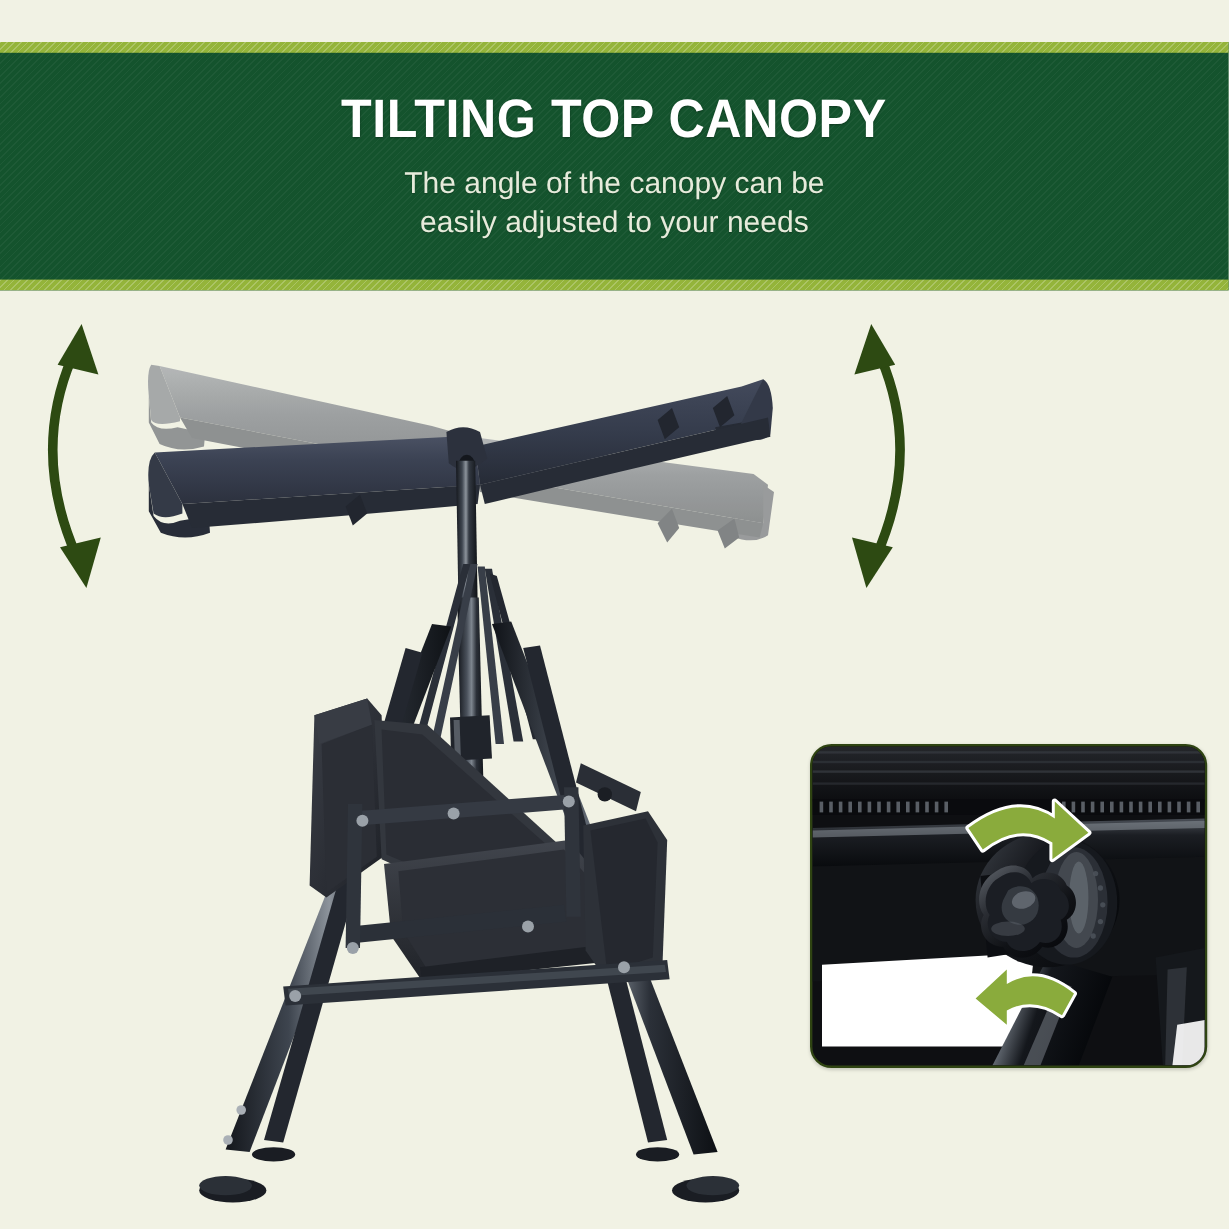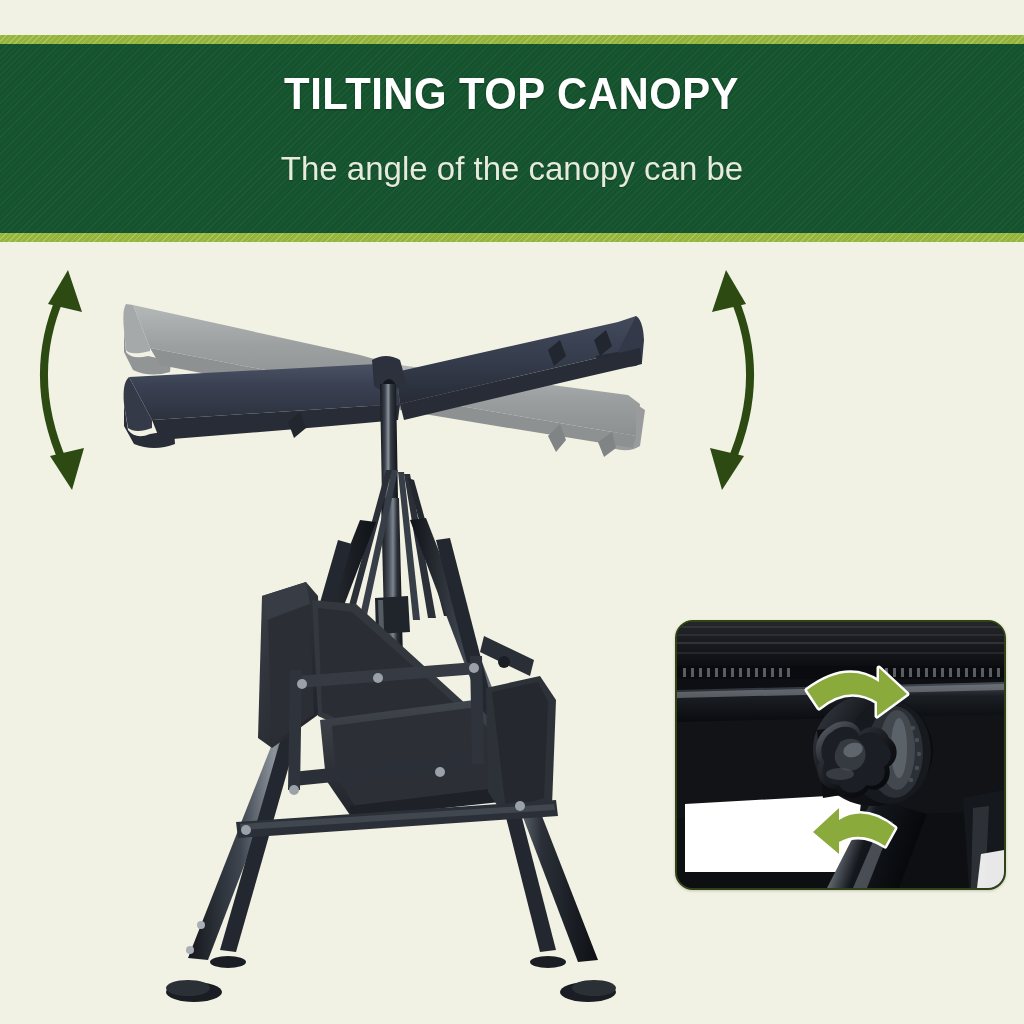--- a/index.html
+++ b/index.html
@@ -48,24 +48,24 @@
     font-size:45px;
     font-weight:bold;
     letter-spacing:0.5px;
     line-height:1;
     margin:0 0 16px 0;
     transform:scaleX(0.93);
     text-shadow:0 1px 2px rgba(0,0,0,0.35);
   }
   .subtitle{
     color:#e6ebdb;
-    font-size:33px;
+    font-size:25px;
     font-weight:400;
     line-height:1.28;
-    margin:16px;
+    margin:0;
     max-width:620px;
     text-shadow:0 1px 1px rgba(0,0,0,0.25);
   }
 
   
   .photo{position:absolute;left:0;top:242px;width:1024px;height:782px;}
   .arrow-left{position:absolute;left:24px;top:258px;width:120px;height:240px;}
   .arrow-right{position:absolute;left:650px;top:258px;width:120px;height:240px;}
   .swing{position:absolute;left:0;top:0;width:1024px;height:1024px;}
 
@@ -90,20 +90,21 @@
     <div class="stripe top">
       <div class="texture"></div>
     </div>
     <div class="stripe bottom">
       <div class="texture"></div>
     </div>
     <div class="banner-inner">
       <h1 class="title">TILTING TOP CANOPY</h1>
       <p class="subtitle">
         <span>The angle of the canopy can be</span><br>
+        <span>easily adjusted to your needs</span>
       </p>
     </div>
   </div>
 
   <div class="photo"></div>
 
   <svg class="swing" viewBox="0 0 1024 1024">
     <defs>
       <linearGradient id="poleG" x1="0" y1="0" x2="1" y2="0">
         <stop offset="0%" stop-color="#14171c"></stop>

